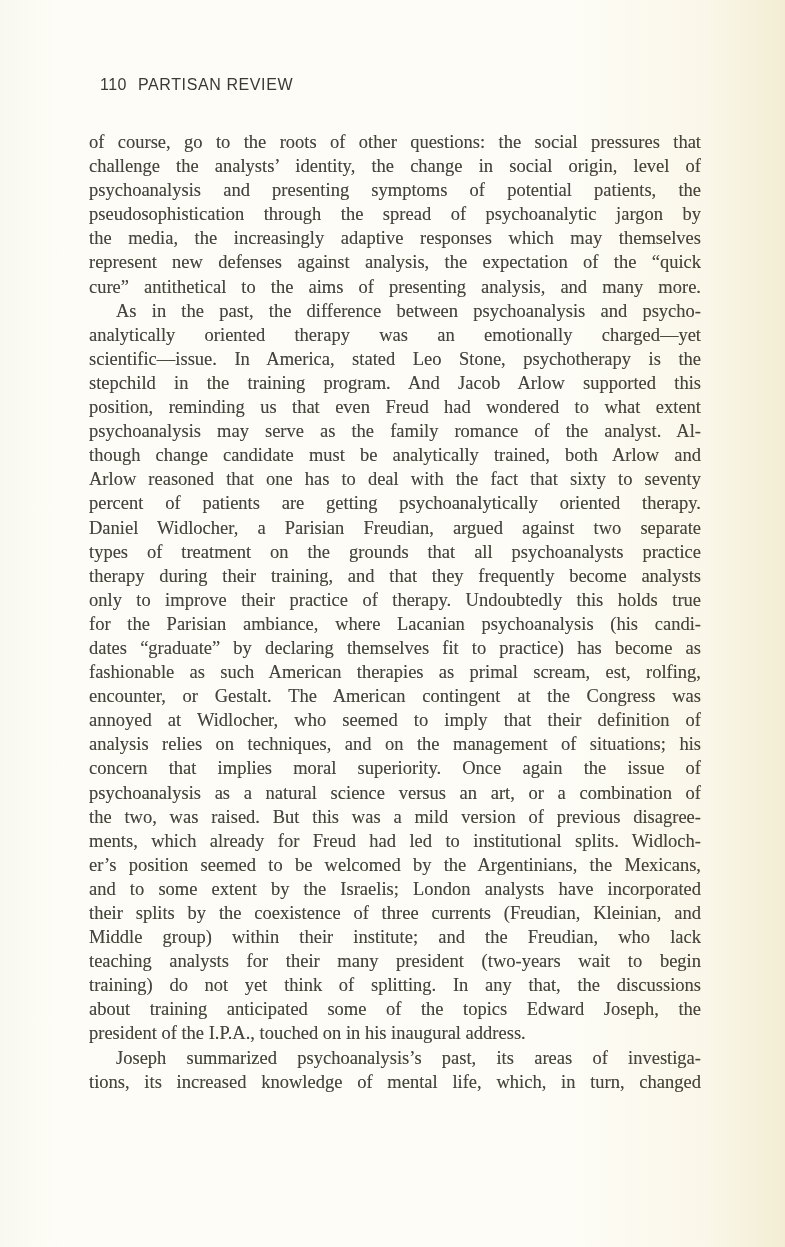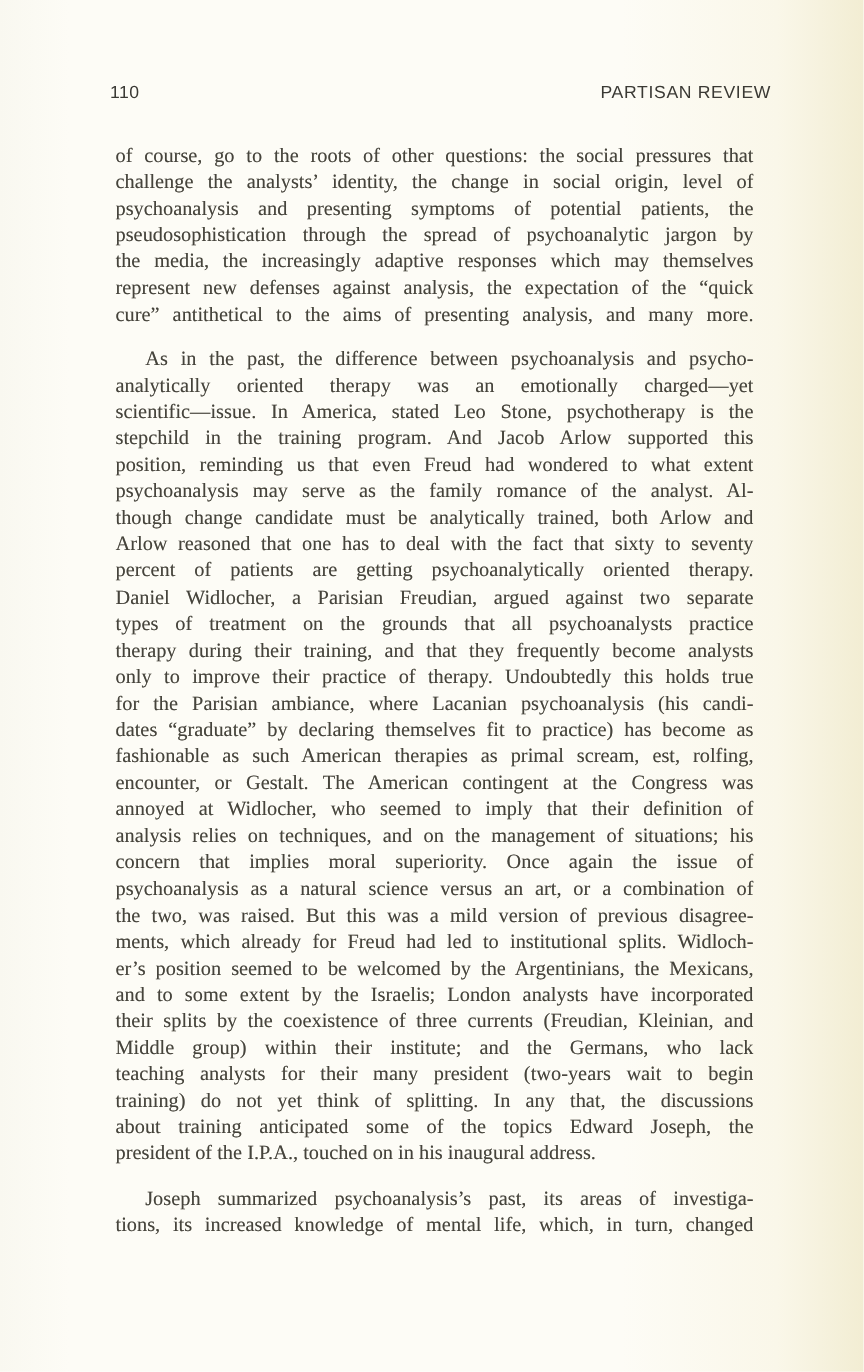--- a/index.html
+++ b/index.html
@@ -23,44 +23,44 @@
       #fdfcf6 8%,
       #fdfcf6 72%,
       #faf7e9 90%,
       #f2edd3 100%);
     padding: 76px 84px 0 89px;
     font-family: "Liberation Serif", "DejaVu Serif", serif;
     color: #46443c;
   }
   .page-header {
     display: flex;
-    justify-content: space-between;
     align-items: baseline;
     font-family: "Liberation Sans", "DejaVu Sans", sans-serif;
     font-size: 16px;
     line-height: 17px;
     color: #3a3934;
     padding-left: 11px;
+    gap: 11px;
   }
   .page-number {
     letter-spacing: 0.5px;
   }
   .journal-title {
     letter-spacing: 0.6px;
   }
   .page-text {
     margin-top: 37px;
     width: 612px;
     font-size: 18.5px;
     line-height: 24.1px;
     
     text-shadow: 0 0 0.5px rgba(70, 68, 60, 0.45);
   }
   .para {
-    margin: 16px;
+    margin: 0;
     padding: 0;
   }
   .line {
     text-align: justify;
     text-align-last: justify;
     white-space: normal;
     overflow: hidden;
     height: 24.1px;
   }
   .line.indent {
@@ -108,21 +108,21 @@
         <div class="line">encounter, or Gestalt. The American contingent at the Congress was</div>
         <div class="line">annoyed at Widlocher, who seemed to imply that their definition of</div>
         <div class="line">analysis relies on techniques, and on the management of situations; his</div>
         <div class="line">concern that implies moral superiority. Once again the issue of</div>
         <div class="line">psychoanalysis as a natural science versus an art, or a combination of</div>
         <div class="line">the two, was raised. But this was a mild version of previous disagree-</div>
         <div class="line">ments, which already for Freud had led to institutional splits. Widloch-</div>
         <div class="line">er’s position seemed to be welcomed by the Argentinians, the Mexicans,</div>
         <div class="line">and to some extent by the Israelis; London analysts have incorporated</div>
         <div class="line">their splits by the coexistence of three currents (Freudian, Kleinian, and</div>
-        <div class="line">Middle group) within their institute; and the Germans, who lack</div>
+        <div class="line">Middle group) within their institute; and the Freudian, who lack</div>
         <div class="line">teaching analysts for their many president (two-years wait to begin</div>
         <div class="line">training) do not yet think of splitting. In any that, the discussions</div>
         <div class="line">about training anticipated some of the topics Edward Joseph, the</div>
         <div class="line short-last">president of the I.P.A., touched on in his inaugural address.</div>
       </div>
       <div class="para">
         <div class="line indent">Joseph summarized psychoanalysis’s past, its areas of investiga-</div>
         <div class="line">tions, its increased knowledge of mental life, which, in turn, changed</div>
       </div>
     </div>

